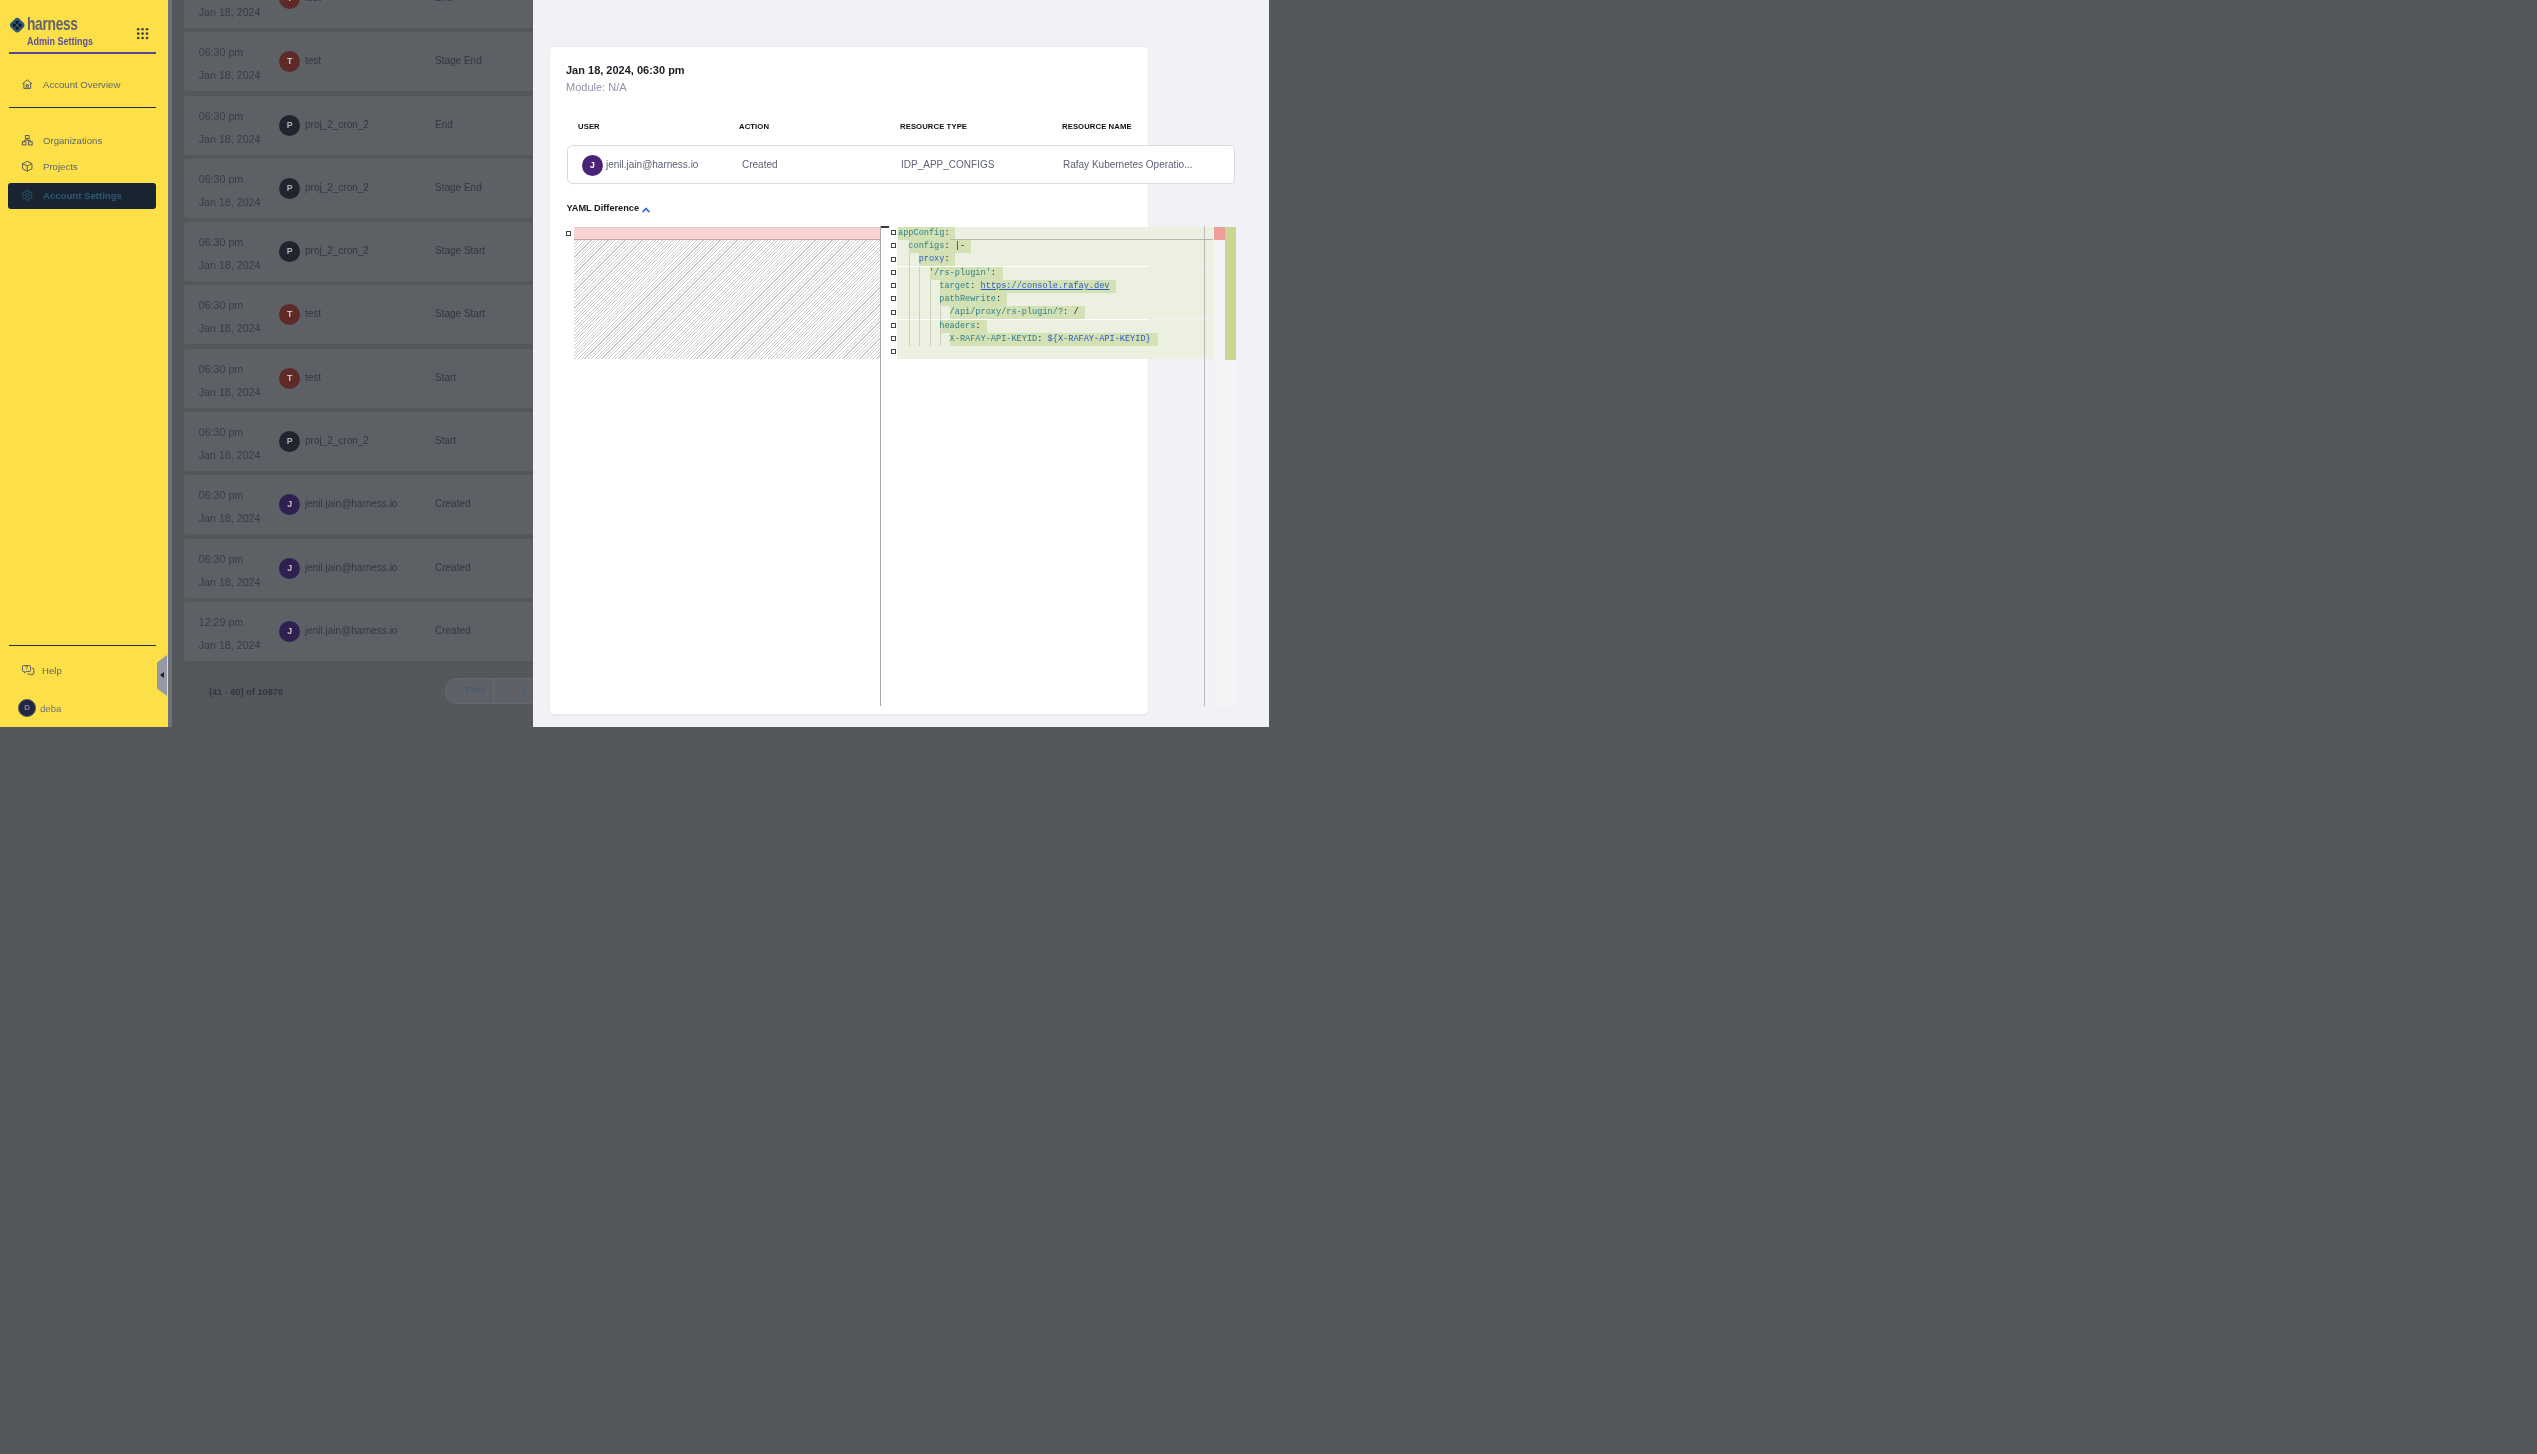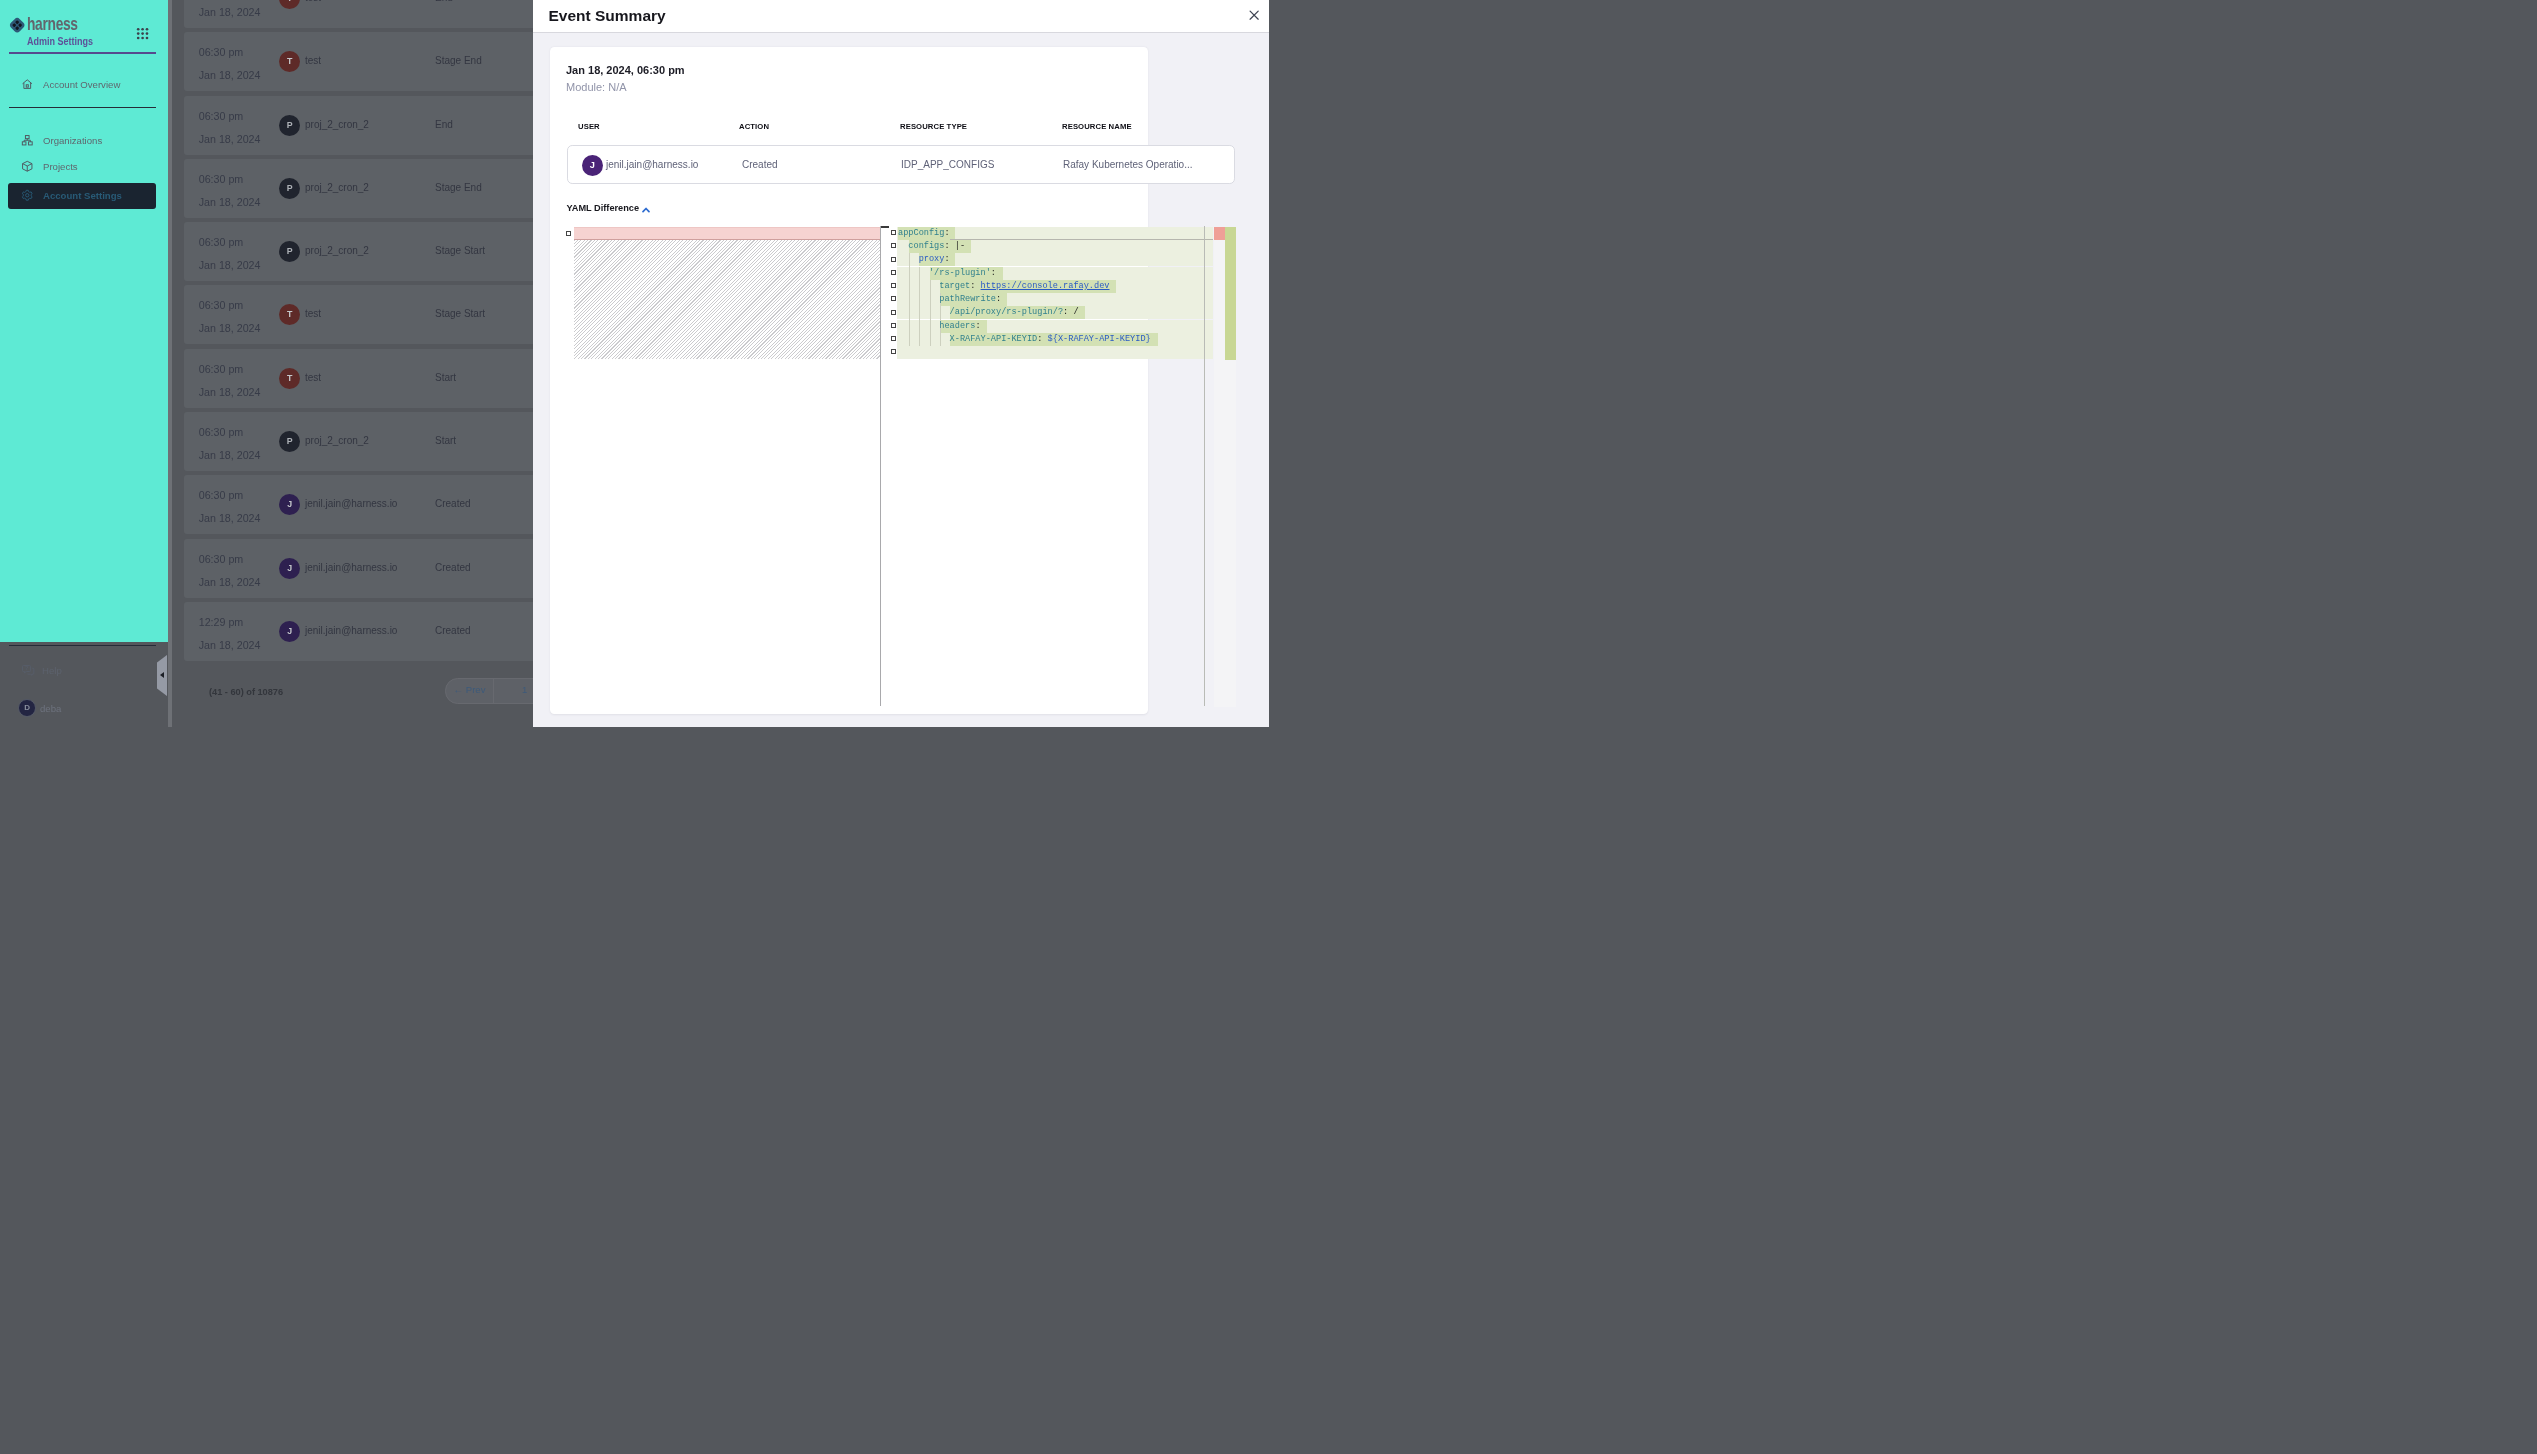--- a/index.html
+++ b/index.html
@@ -1,21 +1,21 @@
 <!DOCTYPE html>
 <html style="font-size:11.8px"><head>
 <meta charset="utf-8">
 <style>
 * { margin:0; padding:0; box-sizing:border-box; }
 html,body { width:1269px; height:727px; overflow:hidden; font-family:"Liberation Sans", sans-serif; }
 body { background:#54575c; position:relative; }
 .abs { position:absolute; }
 
 
-#sidebar { position:absolute; left:0; top:0; width:168px; height:642px; background:#5eead4; z-index:5; }
+#sidebar { position:absolute; left:0; top:0; width:168px; height:727px; background:#fde047; z-index:5; }
 .navtxt { font-size:9.6px; color:#60666e; }
 
 #main { position:absolute; left:168px; top:0; width:1101px; height:727px; background:#54575c; z-index:1; }
 .rowcard { position:absolute; left:16px; width:1074px; height:59px; background:#5d6166; border-radius:2.9px; }
 .rtime { position:absolute; left:14.7px; font-size:10.7px; color:#373b48; }
 .rname { position:absolute; left:121px; font-size:10px; color:#333641; }
 .ract  { position:absolute; left:251px; font-size:10px; color:#333641; }
 .rav { position:absolute; left:95px; width:21.3px; height:21.3px; border-radius:50%; text-align:center; line-height:21.3px; font-size:8.8px; font-weight:bold; }
 
 #drawer { position:absolute; left:533px; top:0; width:736px; height:727px; background:#f1f1f6; z-index:10; }
@@ -192,26 +192,20 @@
   <div class="navtxt abs" style="left:42px;top:665px;color:#5c626d;">Help</div>
 
   <div class="abs" style="left:18.4px;top:699px;width:17.7px;height:17.7px;border-radius:50%;border:1.5px solid #565b68;background:#232542;color:#8a8f9d;font-size:8px;font-weight:bold;text-align:center;line-height:15.5px;">D</div>
   <div class="navtxt abs" style="left:40px;top:703px;color:#6d727e;">deba</div>
 </div>
 
 <div class="abs" style="left:157px;top:654px;width:10.3px;height:43px;background:#959aa5;z-index:6;clip-path:polygon(0 20%,100% 2%,100% 98%,0 80%);"></div>
 <div class="abs" style="left:160px;top:672px;width:0;height:0;border-top:3.7px solid transparent;border-bottom:3.7px solid transparent;border-right:4.8px solid #1c1f26;z-index:7;"></div>
 
 <div id="drawer">
-  <div id="dhead">
-    <div id="dtitle">Event Summary</div>
-    <svg class="abs" style="left:716px;top:10.3px;" width="10.3" height="10.3" viewBox="0 0 14 14" stroke="#3f4553" stroke-width="1.7" stroke-linecap="round">
-        <path d="M1.5 1.5 L12.5 12.5 M12.5 1.5 L1.5 12.5"></path>
-      </svg>
-  </div>
   <div id="card">
     <div class="abs" style="left:16px;top:17px;font-size:11px;font-weight:bold;color:#1d1d26;">Jan 18, 2024, 06:30 pm</div>
     <div class="abs" style="left:16px;top:34px;font-size:11px;font-weight:normal;color:#9194a9;">Module: N/A</div>
 
     <div class="ch" style="left:28px;top:75px;">USER</div>
     <div class="ch" style="left:189px;top:75px;">ACTION</div>
     <div class="ch" style="left:350px;top:75px;">RESOURCE TYPE</div>
     <div class="ch" style="left:512px;top:75px;">RESOURCE NAME</div>
 
     <div id="rowbox">

